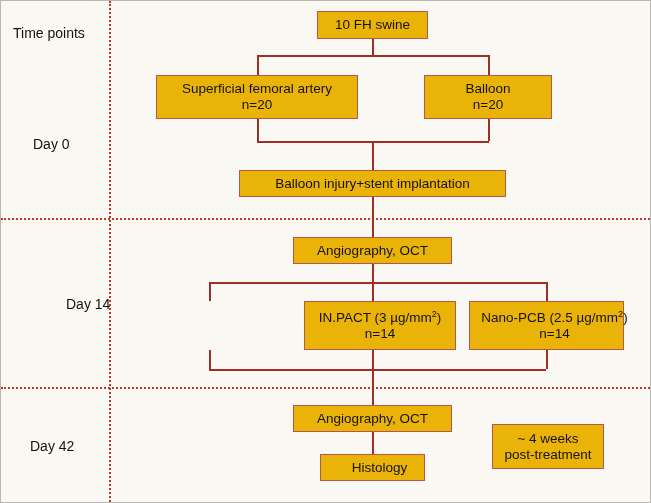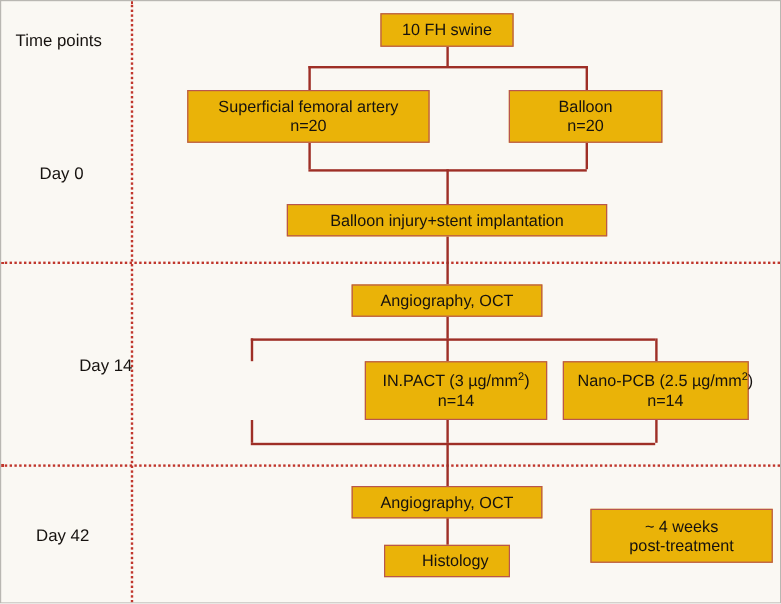--- a/index.html
+++ b/index.html
@@ -148,18 +148,18 @@
   </div>
 
   <div class="node" style="left:292px; top:404px; width:159px; height:27px;">
     <span class="ln">Angiography, OCT</span>
   </div>
 
   <div class="node" style="left:319px; top:453px; width:105px; height:27px;padding-left:18px;">
     <span class="ln">Histology</span>
   </div>
 
-  <div class="node" style="left:491px; top:423px; width:152px; height:45px;">
+  <div class="node" style="left:491px; top:423px; width:112px; height:45px;">
     <span class="ln">~ 4 weeks</span>
     <span class="ln">post-treatment</span>
   </div>
 
 </div>
 
 </body></html>

